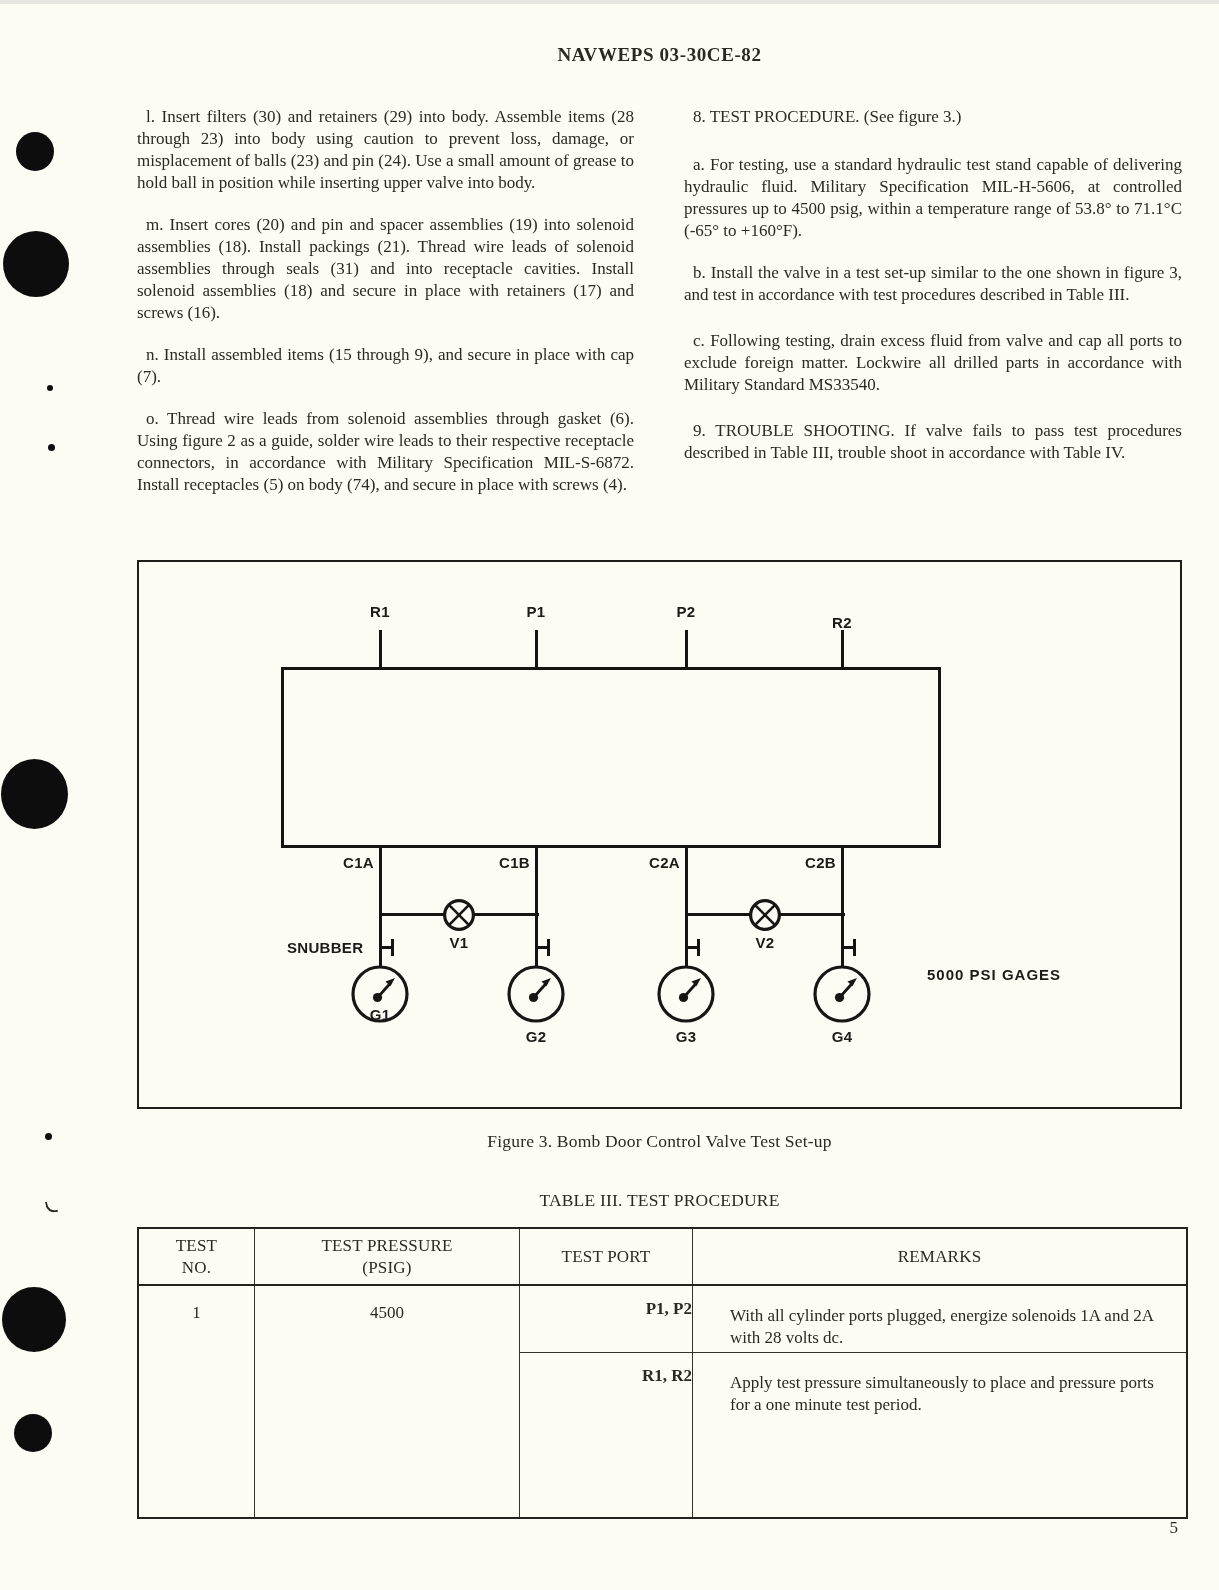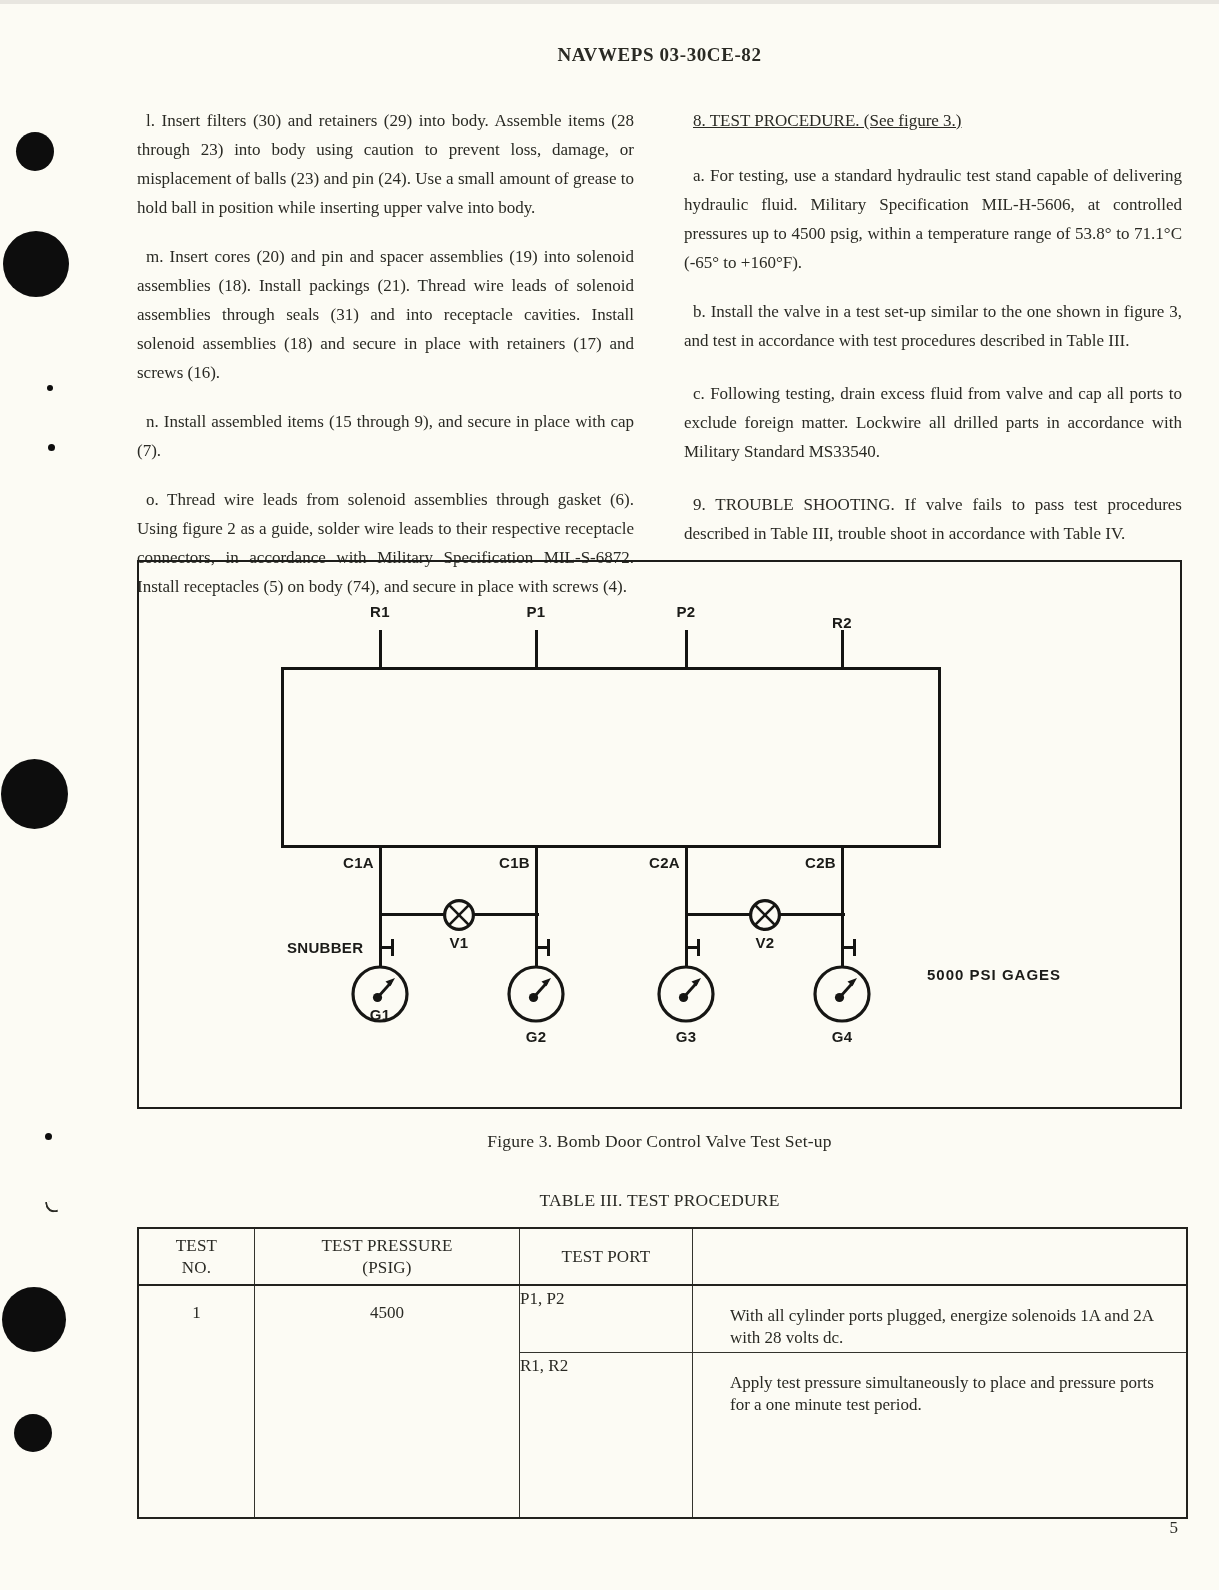--- a/index.html
+++ b/index.html
@@ -16,21 +16,21 @@
   
   .blot{position:absolute;background:#0d0d0d;border-radius:50%;}
   .jmark{position:absolute;width:9px;height:10px;border-left:2px solid #2a2a24;
          border-bottom:2px solid #2a2a24;border-bottom-left-radius:9px;transform:rotate(-12deg);}
   
   .doc-header{
     position:absolute;left:137px;top:40px;width:1045px;
     text-align:center;font-size:19px;font-weight:600;letter-spacing:0.6px;
   }
   
-  .col{position:absolute;top:102px;font-size:17px;line-height:29px;text-align:justify;}
+  .col{position:absolute;top:102px;font-size:17px;line-height:22px;text-align:justify;}
   .col-left{left:137px;width:497px;}
   .col-right{left:684px;width:498px;}
   .col p{margin:0 0 20px 0;text-indent:9px;}
   
   .fig-frame{
     position:absolute;left:137px;top:556px;width:1045px;height:549px;
     border:2px solid #1d1d1a;box-sizing:border-box;
     font-family:"Liberation Sans","DejaVu Sans",sans-serif;
     padding-left:13px;
   }
@@ -67,21 +67,21 @@
     white-space:pre-line;letter-spacing:0.2px;
   }
   .t-body{display:flex;flex:1;min-height:0;}
   .w1{width:116px;}.w2{width:265px;}.w3{width:173px;}.w4{flex:1;}
   .vline{border-right:1.7px solid #33332d;}
   .t-cell-top{padding-top:16px;text-align:center;}
   .t-sub{flex:1;display:flex;flex-direction:column;}
   .t-subrow{display:flex;}
   .t-subrow-1{height:67px;border-bottom:1.7px solid #33332d;}
   .t-subrow-2{flex:1;}
-  .t-port{padding-top:2px;text-align:left;}
+  .t-port{padding-top:12px;text-align:right;font-weight:bold;}
   .t-remarks{flex:1;padding:19px 30px 0 37px;text-align:left;}
   .t-remarks p{margin:0 0 22px 0;}
   
   .page-num{position:absolute;left:1128px;top:1514px;width:50px;text-align:right;font-size:17px;}
 </style>
 </head>
 <body>
 
 <div class="page">
 
@@ -98,21 +98,21 @@
   <div class="doc-header">NAVWEPS 03-30CE-82</div>
 
   <div class="col col-left">
     <p>l.  Insert filters (30) and retainers (29) into body. Assemble items (28 through 23) into body using caution to prevent loss, damage, or misplacement of balls (23) and pin (24).  Use a small amount of grease to hold ball in position while inserting upper valve into body.</p>
     <p>m. Insert cores (20) and pin and spacer assemblies (19) into solenoid assemblies (18).  Install packings (21).  Thread wire leads of solenoid assemblies through seals (31) and into receptacle cavities.  Install solenoid assemblies (18) and secure in place with retainers (17) and screws (16).</p>
     <p>n.  Install assembled items (15 through 9), and secure in place with cap (7).</p>
     <p>o.  Thread wire leads from solenoid assemblies through gasket (6).  Using figure 2 as a guide, solder wire leads to their respective receptacle connectors, in accordance with Military Specification MIL-S-6872. Install receptacles (5) on body (74), and secure in place with screws (4).</p>
   </div>
 
   <div class="col col-right">
-    <p style="margin-bottom:26px;text-decoration:underline;">8.  TEST PROCEDURE.  (See figure 3.)</p>
+    <p style="margin-bottom:26px;">8.  TEST PROCEDURE.  (See figure 3.)</p>
     <p>a.  For testing, use a standard hydraulic test stand capable of delivering hydraulic fluid.  Military Specification MIL-H-5606, at controlled pressures up to 4500 psig,  within a temperature range of 53.8° to 71.1°C (-65° to +160°F).</p>
     <p style="margin-bottom:24px;">b.  Install the valve in a test set-up similar to the one shown in figure 3,  and test in accordance with test procedures described in Table III.</p>
     <p style="margin-bottom:24px;">c.  Following testing, drain excess fluid from valve and cap all ports to exclude foreign matter.  Lockwire all drilled parts in accordance with Military Standard MS33540.</p>
     <p>9.  TROUBLE SHOOTING.   If valve fails to pass test procedures described in Table III,  trouble shoot in accordance with Table IV.</p>
   </div>
 
   <div class="fig-frame">
 
     <div class="valve-body"></div>
 
@@ -197,20 +197,21 @@
 
   <div class="table-title">TABLE III.   TEST PROCEDURE</div>
 
   <div class="ttable">
     <div class="t-header">
       <div class="t-hcell w1 vline">TEST
 NO.</div>
       <div class="t-hcell w2 vline">TEST PRESSURE
 (PSIG)</div>
       <div class="t-hcell w3 vline">TEST PORT</div>
+      <div class="t-hcell w4">REMARKS</div>
     </div>
     <div class="t-body">
       <div class="w1 vline t-cell-top">1</div>
       <div class="w2 vline t-cell-top">4500</div>
       <div class="t-sub">
         <div class="t-subrow t-subrow-1">
           <div class="w3 vline t-port">P1,  P2</div>
           <div class="t-remarks">
             <p>With all cylinder ports plugged,  energize solenoids 1A and 2A with 28 volts dc.</p>
           </div>

